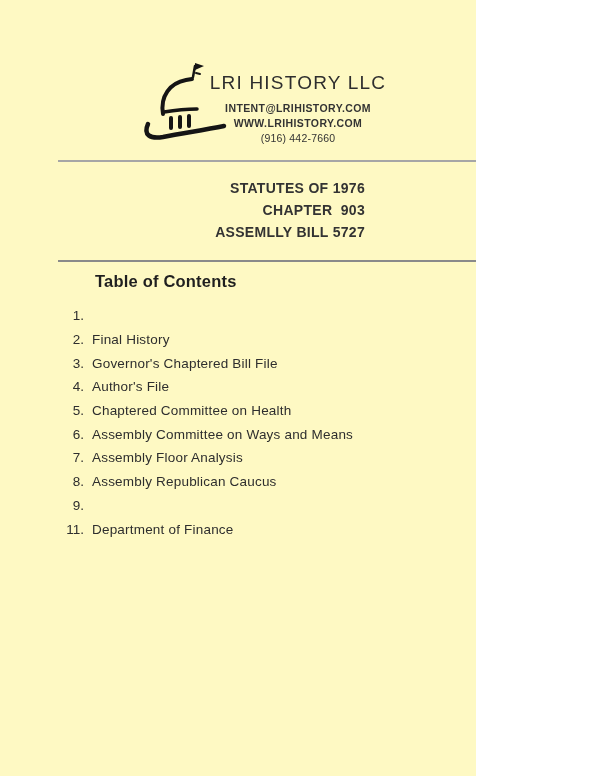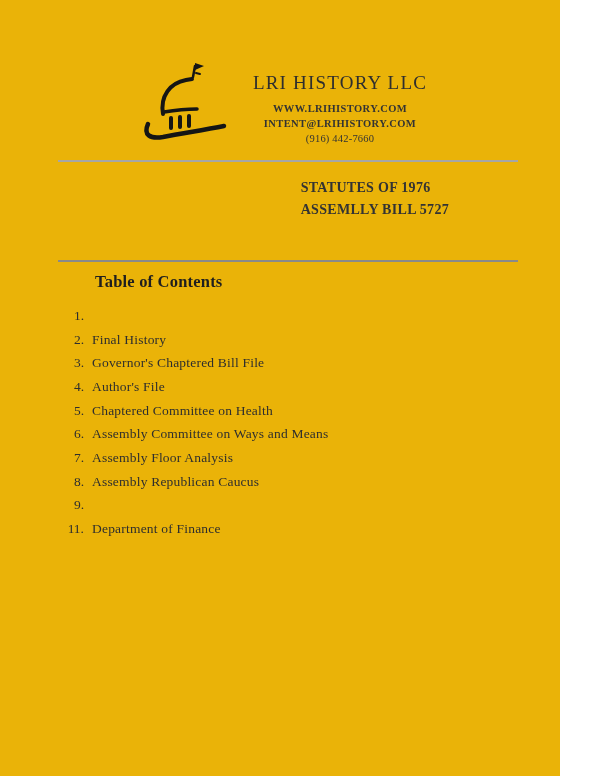--- a/index.html
+++ b/index.html
@@ -1,21 +1,21 @@
 <!DOCTYPE html>
 <html><head>
 <meta charset="utf-8">
 <style>
   html, body { margin: 0; padding: 0; background: #ffffff; }
   .page {
     position: relative;
-    width: 560px;
+    width: 476px;
     height: 776px;
-    background: #eab308;
-    font-family: Liberation Serif, serif;
+    background: #fef9c3;
+    font-family: Liberation Sans, sans-serif;
     color: #2b2b2b;
     overflow: hidden;
   }
 
   
   .logo {
     position: absolute;
     left: 136px;
     top: 60px;
     width: 94px;
@@ -54,21 +54,21 @@
     border: none;
   }
   .rule-1 { top: 160px; background: #a6a6a6; }
   .rule-2 { top: 260px; background: #8a8a8a; }
 
   
   .reference-block {
     position: absolute;
     top: 177px;
     right: 111px;
-    text-align: left;
+    text-align: right;
   }
   .reference-line {
     font-size: 14px;
     font-weight: bold;
     line-height: 22px;
     letter-spacing: 0.3px;
     color: #333333;
     white-space: pre;
   }
 
@@ -126,29 +126,30 @@
 
     <path d="M35,58 L35,68" stroke-width="4"></path>
     <path d="M44,57 L44,67" stroke-width="4"></path>
     <path d="M53,56 L53,66" stroke-width="4"></path>
 
     <path d="M12,64 C7,75 14,79 27,77 C48,73 68,70 88,66" stroke-width="4.5"></path>
   </svg>
 
   <div class="company-block">
     <div class="company-name">LRI HISTORY LLC</div>
+    <div class="contact-line">INTENT@LRIHISTORY.COM</div>
     <div class="contact-line">WWW.LRIHISTORY.COM</div>
-    <div class="contact-line">INTENT@LRIHISTORY.COM</div>
     <div class="contact-line phone">(916) 442-7660</div>
   </div>
 
   <div class="rule rule-1"></div>
 
   <div class="reference-block">
     <div class="reference-line">STATUTES OF 1976</div>
+    <div class="reference-line">CHAPTER  903</div>
     <div class="reference-line">ASSEMLLY BILL 5727</div>
   </div>
 
   <div class="rule rule-2"></div>
 
   <div class="toc-title">Table of Contents</div>
 
   <ol class="toc-list">
     <li class="toc-item">
       <span class="toc-num">1.</span>

